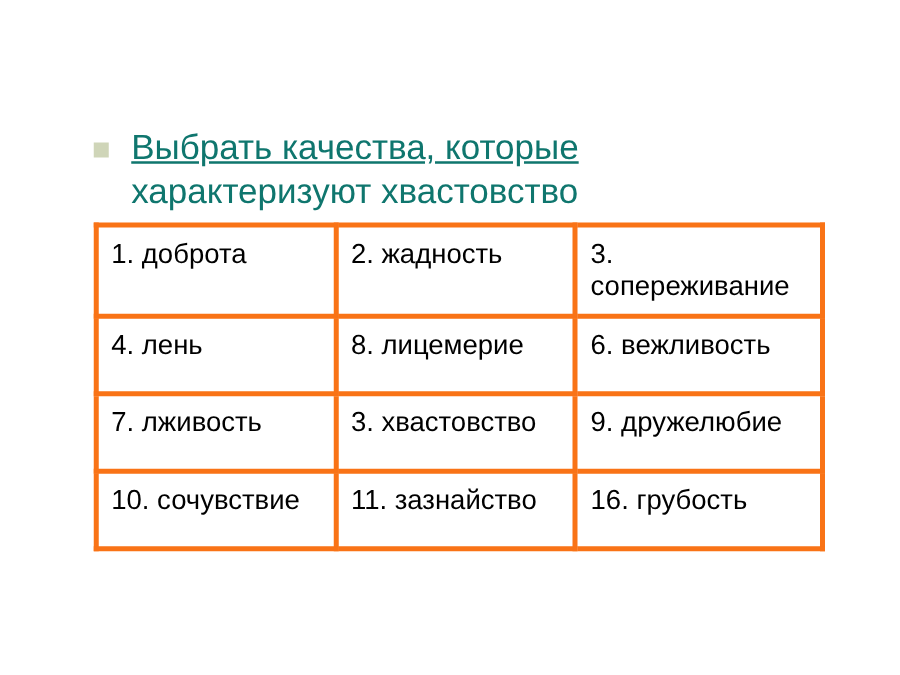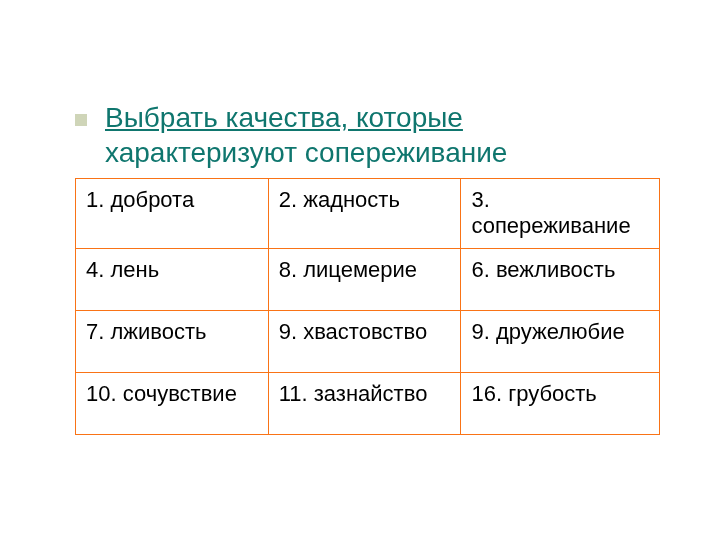--- a/index.html
+++ b/index.html
@@ -50,21 +50,21 @@
       top: 178px;
       left: 75px;
       right: 60px;
     }
     table {
       border-collapse: collapse;
       width: 100%;
       table-layout: fixed;
     }
     td {
-      border: 1px solid #f97316;
+      border: 4px solid #f97316;
       padding: 8px 10px;
       vertical-align: top;
       font-size: 22px;
       color: #000000;
       font-weight: 400;
       height: 62px;
       line-height: 1.2;
       font-family: Verdana, Geneva, sans-serif;
     }
     .col1 { width: 33%; }
@@ -73,40 +73,40 @@
   </style>
 </head>
 <body>
 
 <div class="slide">
 
   <div class="title-wrapper">
     <div class="title-bullet"></div>
     <div class="title">
       <span class="title-underline">Выбрать качества, которые</span><br>
-      <span>характеризуют сопереживание</span><br>
+      <span>характеризуют хвастовство</span><br>
     </div>
   </div>
 
   <div class="table-container">
     <table>
       <tbody>
           <tr>
         <td class="col1">1. доброта</td>
         <td class="col2">2. жадность</td>
         <td class="col3">3. сопереживание</td>
       </tr>
       <tr>
         <td class="col1">4. лень</td>
         <td class="col2">8. лицемерие</td>
         <td class="col3">6. вежливость</td>
       </tr>
       <tr>
         <td class="col1">7. лживость</td>
-        <td class="col2">9. хвастовство</td>
+        <td class="col2">3. хвастовство</td>
         <td class="col3">9. дружелюбие</td>
       </tr>
       <tr>
         <td class="col1">10. сочувствие</td>
         <td class="col2">11. зазнайство</td>
         <td class="col3">16. грубость</td>
       </tr>
     </tbody>
       </table>
   </div>

